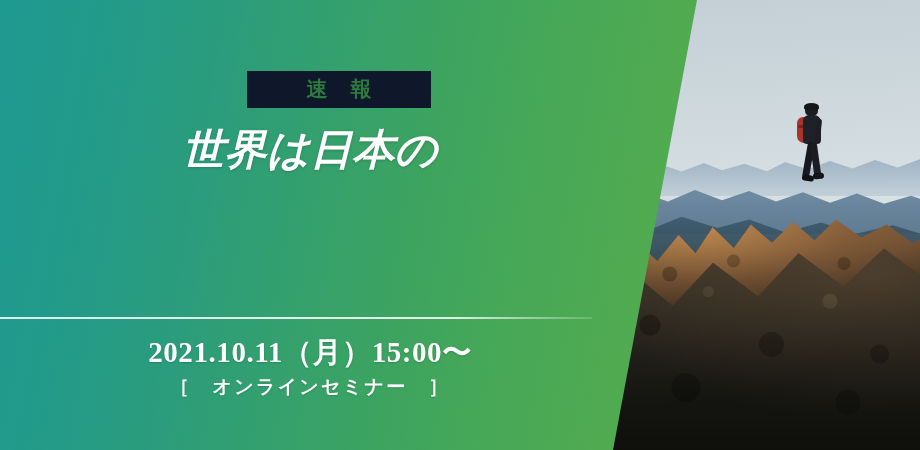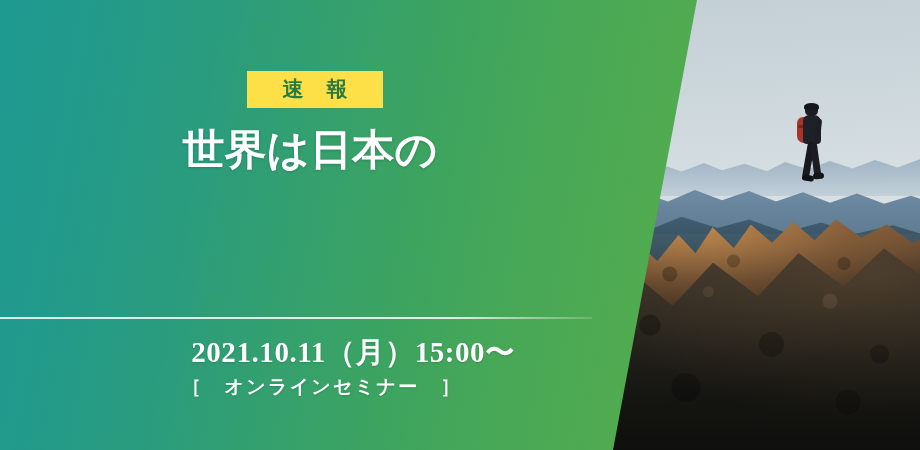--- a/index.html
+++ b/index.html
@@ -171,22 +171,22 @@
   .panel-inner {
     position:absolute;
     top:0; left:0;
     width:660px; height:450px;
   }
 
   
   .badge {
     position:absolute;
     left:247px; top:71px;
-    width:136px; height:37px;
-    background:#fde047;
+    width:184px; height:37px;
+    background:#0f172a;
     display:flex;
     align-items:center;
     justify-content:center;
   }
   .badge-text {
     font-family:"Liberation Serif", serif;
     font-weight:700;
     font-size:21px;
     letter-spacing:.42em;
     text-indent:.42em;
@@ -201,21 +201,21 @@
     width:620px;
     text-align:center;
     color:#ffffff;
     font-family:"Liberation Serif", serif;
     font-weight:700;
     font-size:42px;
     line-height:1.33;
     letter-spacing:.005em;
     text-shadow:0 1px 3px rgba(0,0,0,.18);
   }
-  .title-line { display:block; white-space:nowrap; }
+  .title-line { display:block; white-space:nowrap;font-style:italic; }
   .title-line.l2 { font-size:40px; letter-spacing:-.005em; }
 
   
   .divider {
     position:absolute;
     left:0; top:317px;
     width:592px; height:2px;
     background:linear-gradient(to right, rgba(255,255,255,.82) 0%, rgba(255,255,255,.85) 76%, rgba(255,255,255,.15) 100%);
   }
 
@@ -225,25 +225,24 @@
     left:0; top:335px;
     width:620px;
     text-align:center;
     color:#ffffff;
     font-family:"Liberation Serif", serif;
     font-weight:700;
     font-size:29px;
     letter-spacing:.02em;
     line-height:1.2;
     text-shadow:0 1px 2px rgba(0,0,0,.16);
-    margin-left:43px;
   }
   .seminar {
     position:absolute;
-    left:12px; top:376px;
+    left:0; top:376px;
     width:620px;
     text-align:center;
     color:#ffffff;
     font-family:"Liberation Serif", serif;
     font-weight:600;
     font-size:19px;
     letter-spacing:.12em;
     line-height:1.2;
     text-shadow:0 1px 2px rgba(0,0,0,.14);
   }

